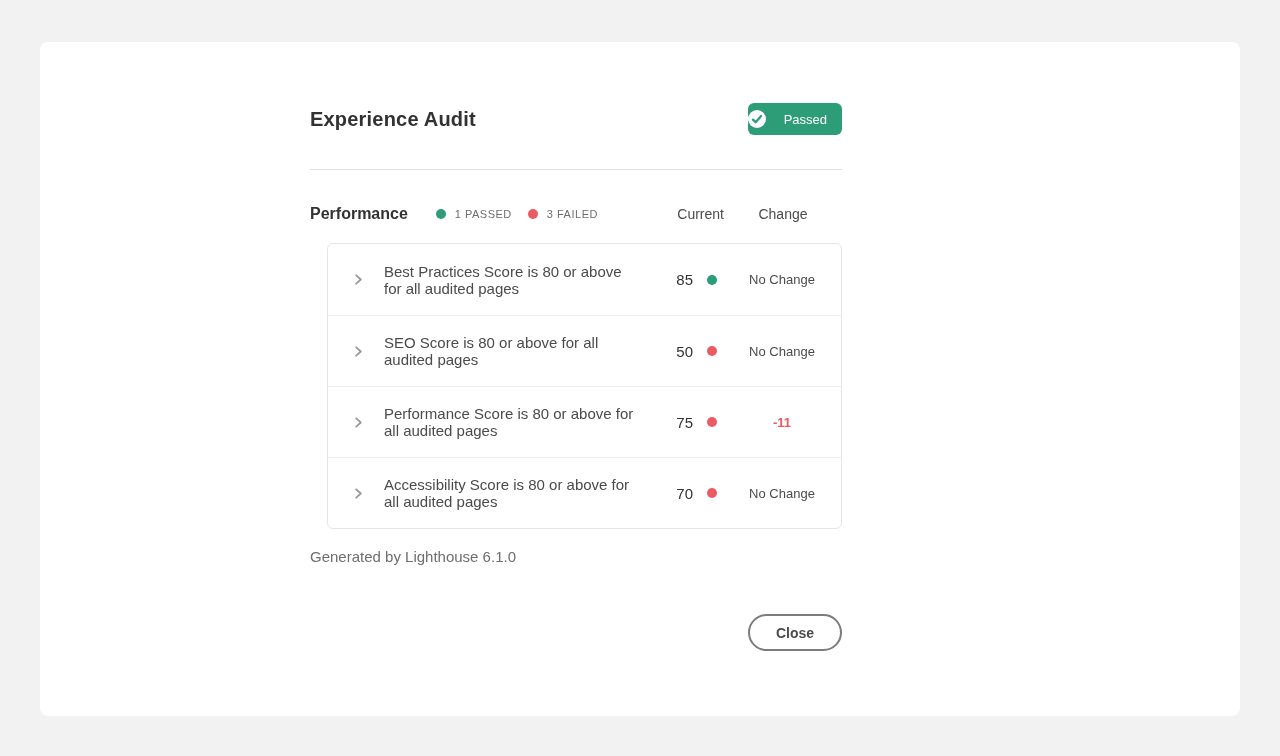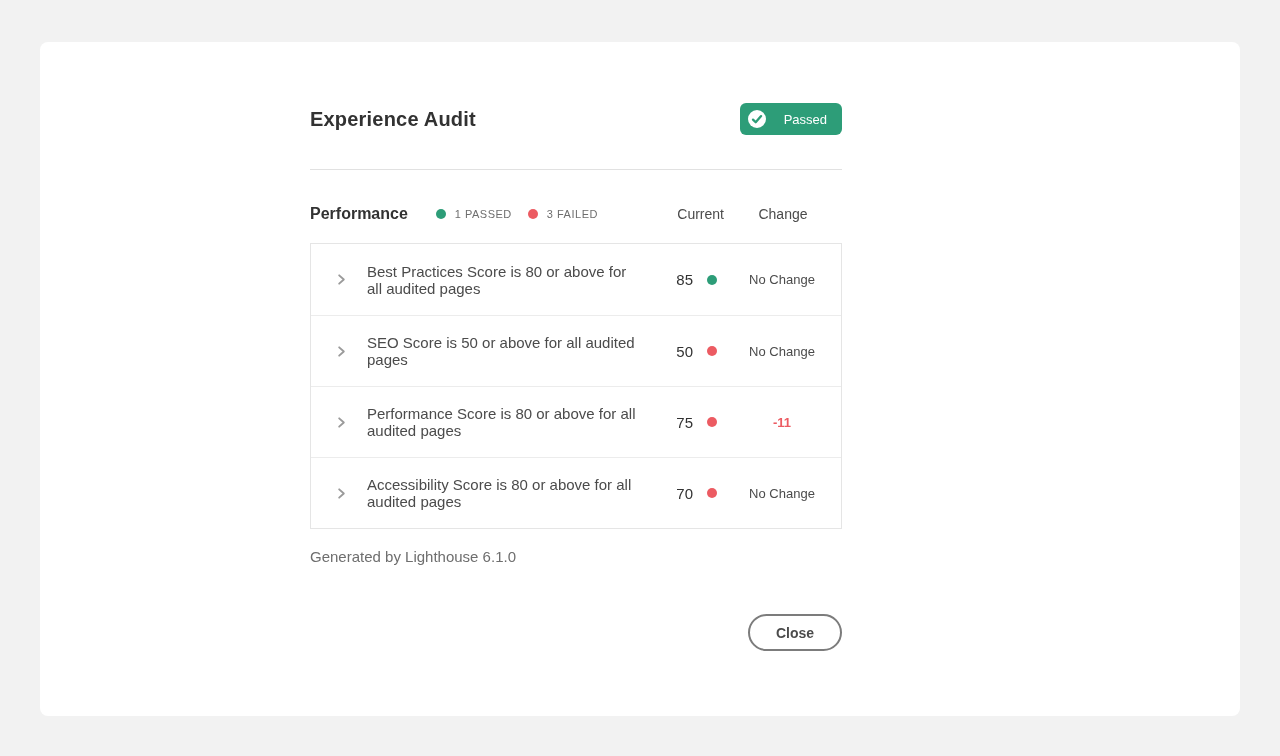--- a/index.html
+++ b/index.html
@@ -41,21 +41,21 @@
     color: var(--text-dark);
     letter-spacing: 0.2px;
   }
   .badge {
     display: flex;
     align-items: center;
     gap: 18px;
     background: var(--green);
     color: #ffffff;
     height: 32px;
-    padding: 0 15px 0 8px;
+    padding: 0 15px 0 0;
     border-radius: 6px;
     font-size: 13px;
     text-align: center;
   }
   .badge-check { width: 18px; height: 18px; display: block; }
   .divider {
     height: 1px;
     background: #e1e1e1;
     margin-top: 33px;
   }
@@ -91,23 +91,24 @@
     margin-left: auto;
     display: flex;
     font-size: 14px;
     color: var(--text-medium);
   }
   .col-current { width: 80px; text-align: right; }
   .col-change { width: 118px; text-align: center; }
   .audit-table {
     margin-top: 16px;
     border: 1px solid var(--border-light);
-    border-radius: 0;
+    border-radius: 6px;
     background: #fff;
     overflow: hidden;
+    margin-left: 17px;
   }
   .audit-row {
     display: flex;
     align-items: center;
     height: 71px;
     padding-left: 24px;
     cursor: pointer;
   }
   .audit-row + .audit-row { border-top: 1px solid #ececec; }
   .chevron {
@@ -209,21 +210,21 @@
           <span>85</span>
           <span class="dot dot-green"></span>
         </span>
         <span class="cell-change">No Change</span>
       </div>
 
       <div class="audit-row">
         <svg class="chevron" viewBox="0 0 14 14">
           <path d="M4.5 2.5 L9.5 7 L4.5 11.5" fill="none" stroke="#9a9a9a" stroke-width="2" stroke-linecap="round" stroke-linejoin="round"></path>
         </svg>
-        <span class="audit-label">SEO Score is 50 or above for all audited pages</span>
+        <span class="audit-label">SEO Score is 80 or above for all audited pages</span>
         <span class="cell-current">
           <span>50</span>
           <span class="dot dot-red"></span>
         </span>
         <span class="cell-change">No Change</span>
       </div>
 
       <div class="audit-row">
         <svg class="chevron" viewBox="0 0 14 14">
           <path d="M4.5 2.5 L9.5 7 L4.5 11.5" fill="none" stroke="#9a9a9a" stroke-width="2" stroke-linecap="round" stroke-linejoin="round"></path>

